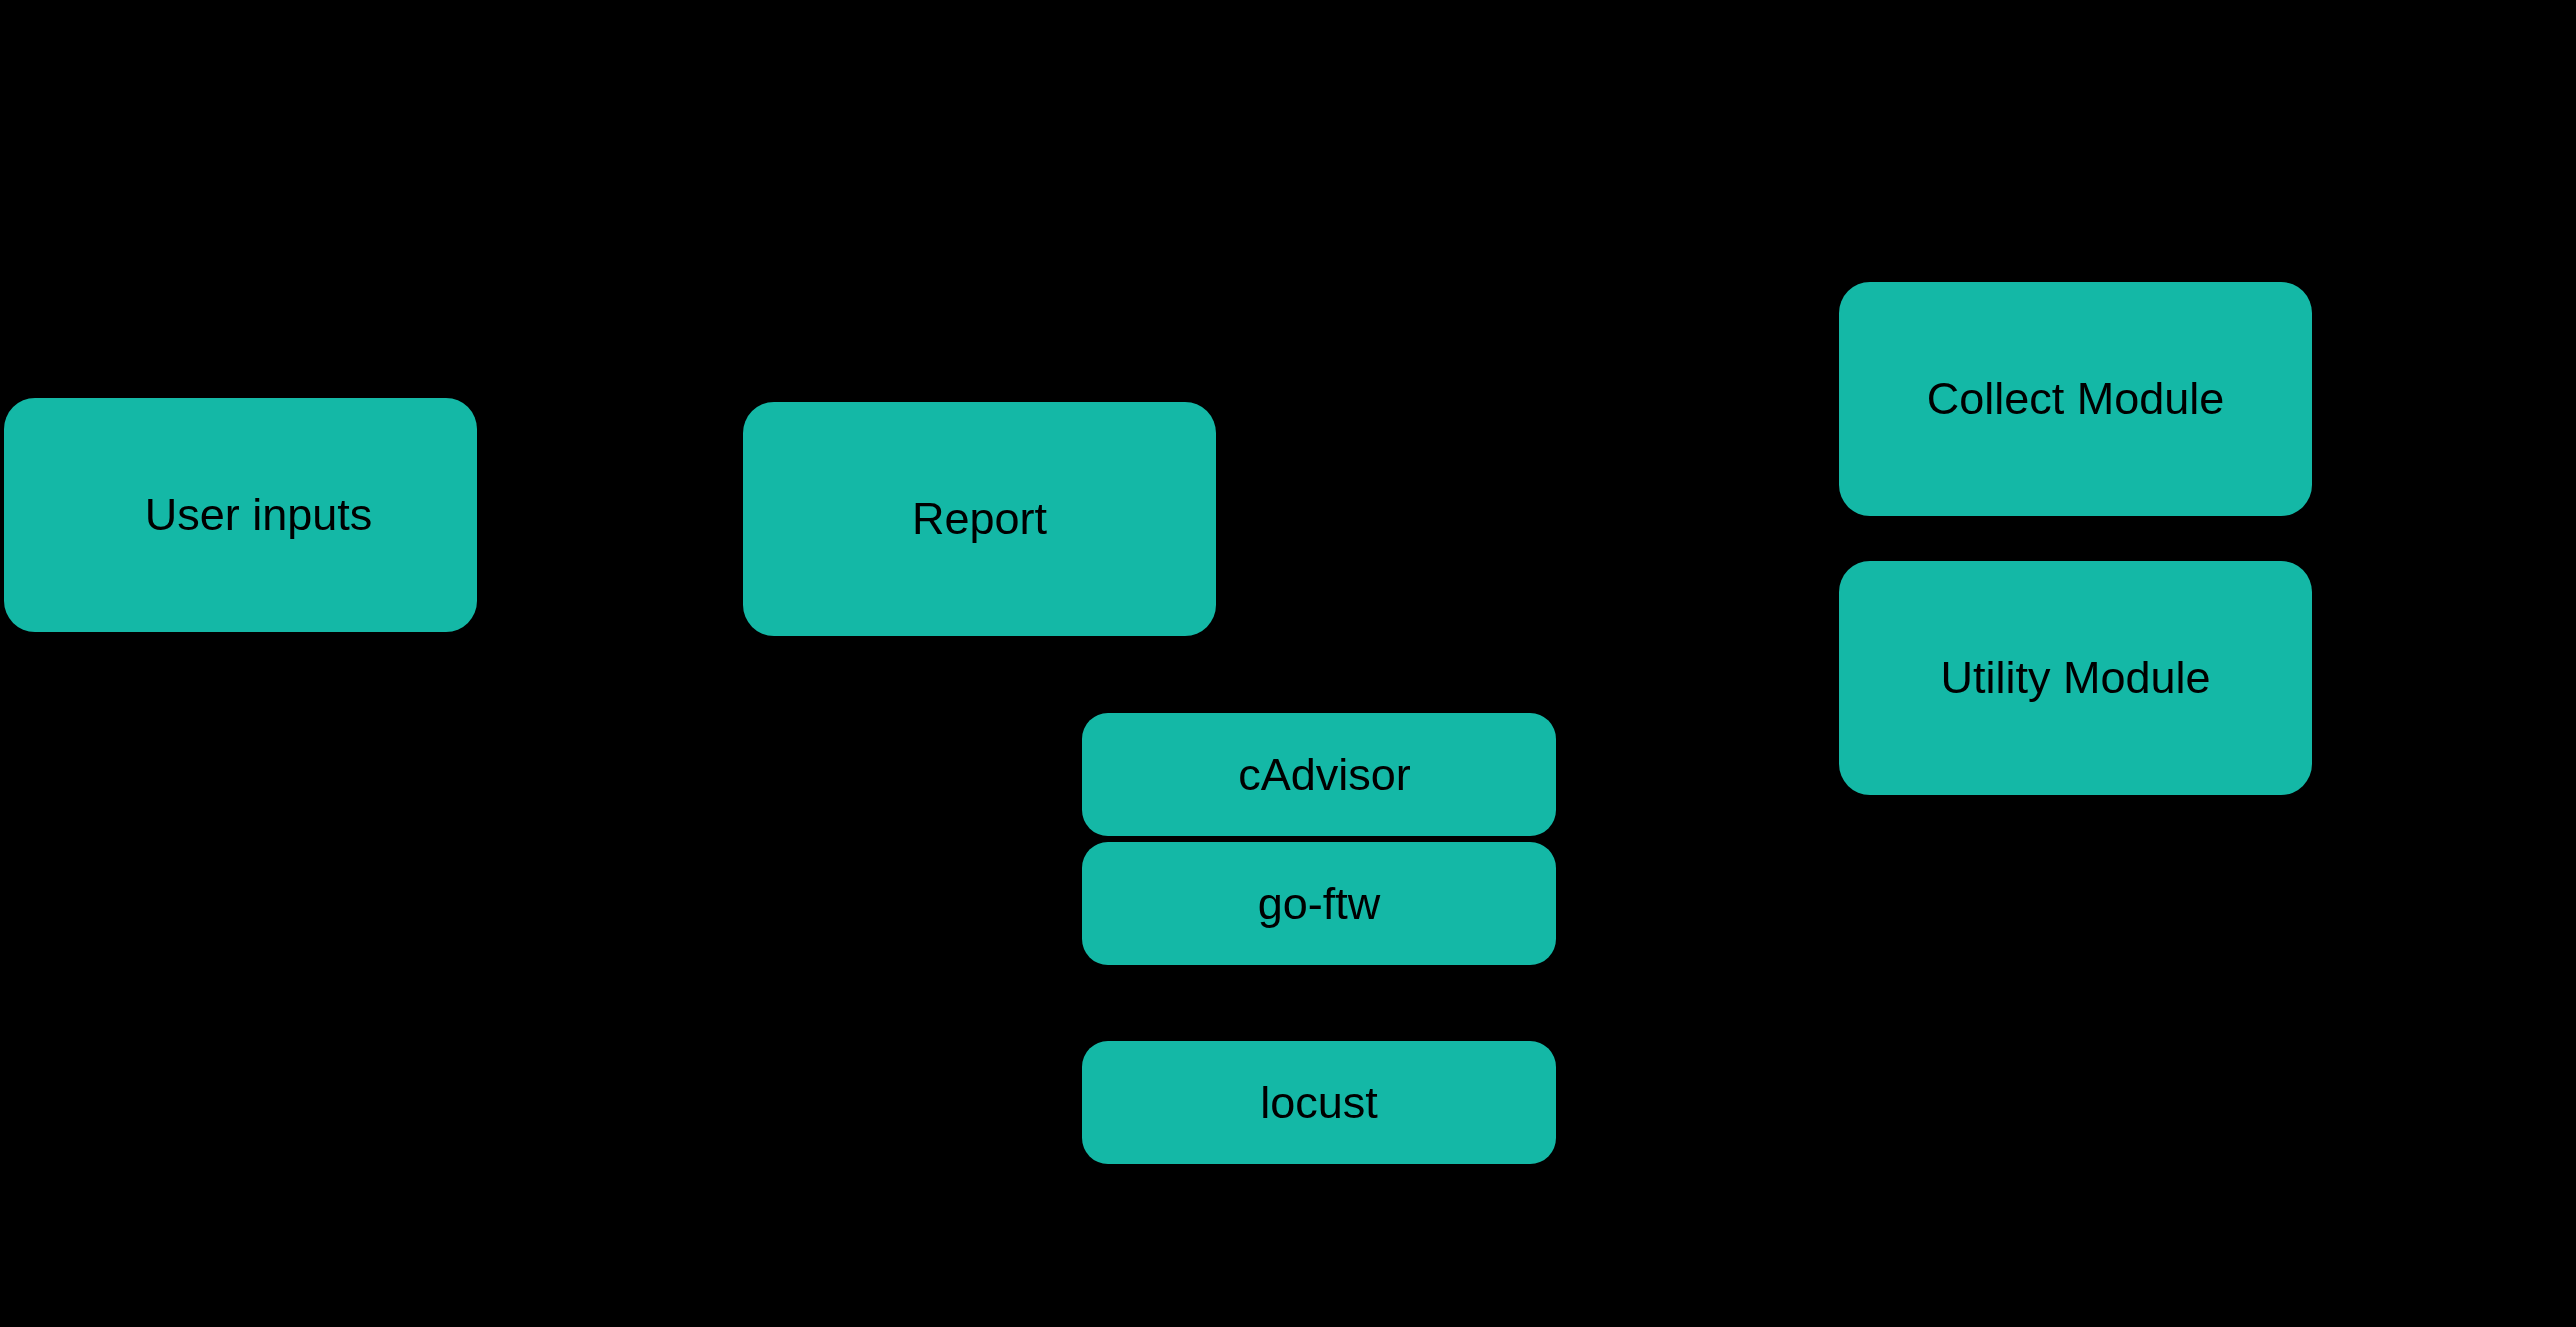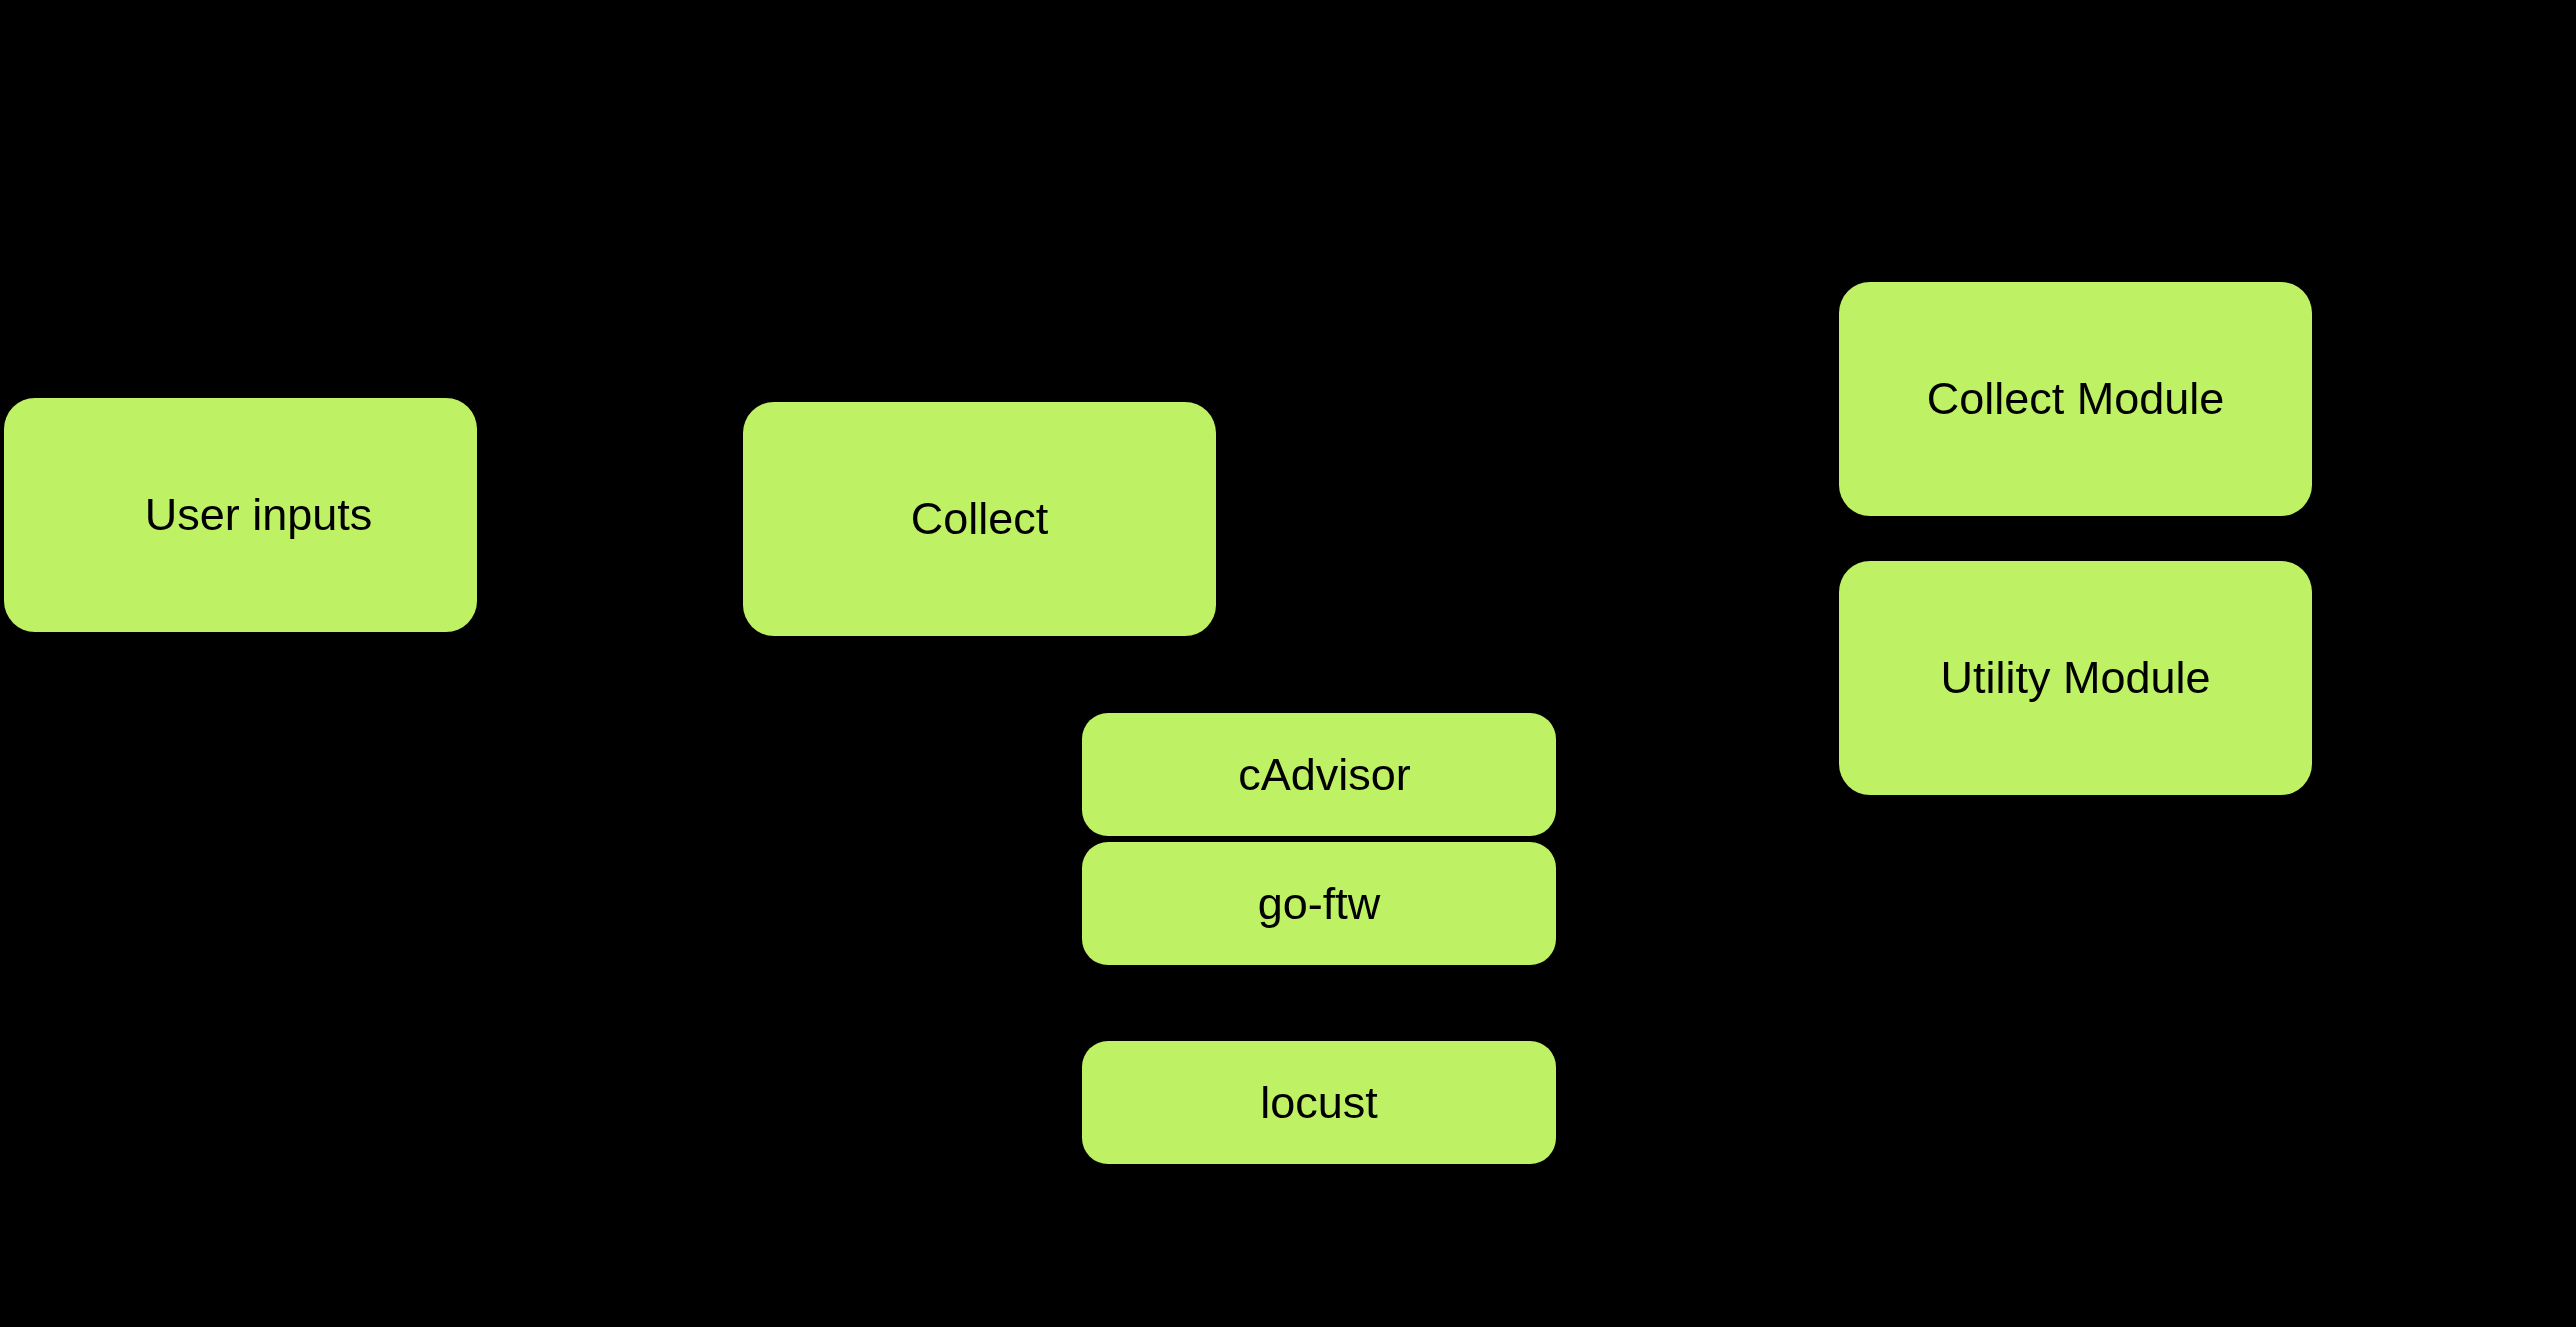--- a/index.html
+++ b/index.html
@@ -10,21 +10,21 @@
   .canvas {
     position: relative;
     width: 2576px;
     height: 1328px;
     background: #000000;
     overflow: hidden;
     font-family: "Liberation Sans", sans-serif;
   }
   .node {
     position: absolute;
-    background: #bef264;
+    background: #14b8a6;
     color: #000000;
     display: flex;
     align-items: center;
     justify-content: center;
     text-align: center;
     font-size: 45px;
     line-height: 1.2;
     box-sizing: border-box;
   }
   .node.large {
@@ -53,21 +53,21 @@
 </head>
 <body>
 
 <div class="canvas">
 
   <div class="node large pos-user-inputs">
     <span class="label">User inputs</span>
   </div>
 
   <div class="node large pos-utility">
-    <span class="label">Collect</span>
+    <span class="label">Report</span>
   </div>
 
   <div class="node large pos-collect-module">
     <span class="label">Collect Module</span>
   </div>
 
   <div class="node large pos-report-module">
     <span class="label">Utility Module</span>
   </div>
 

